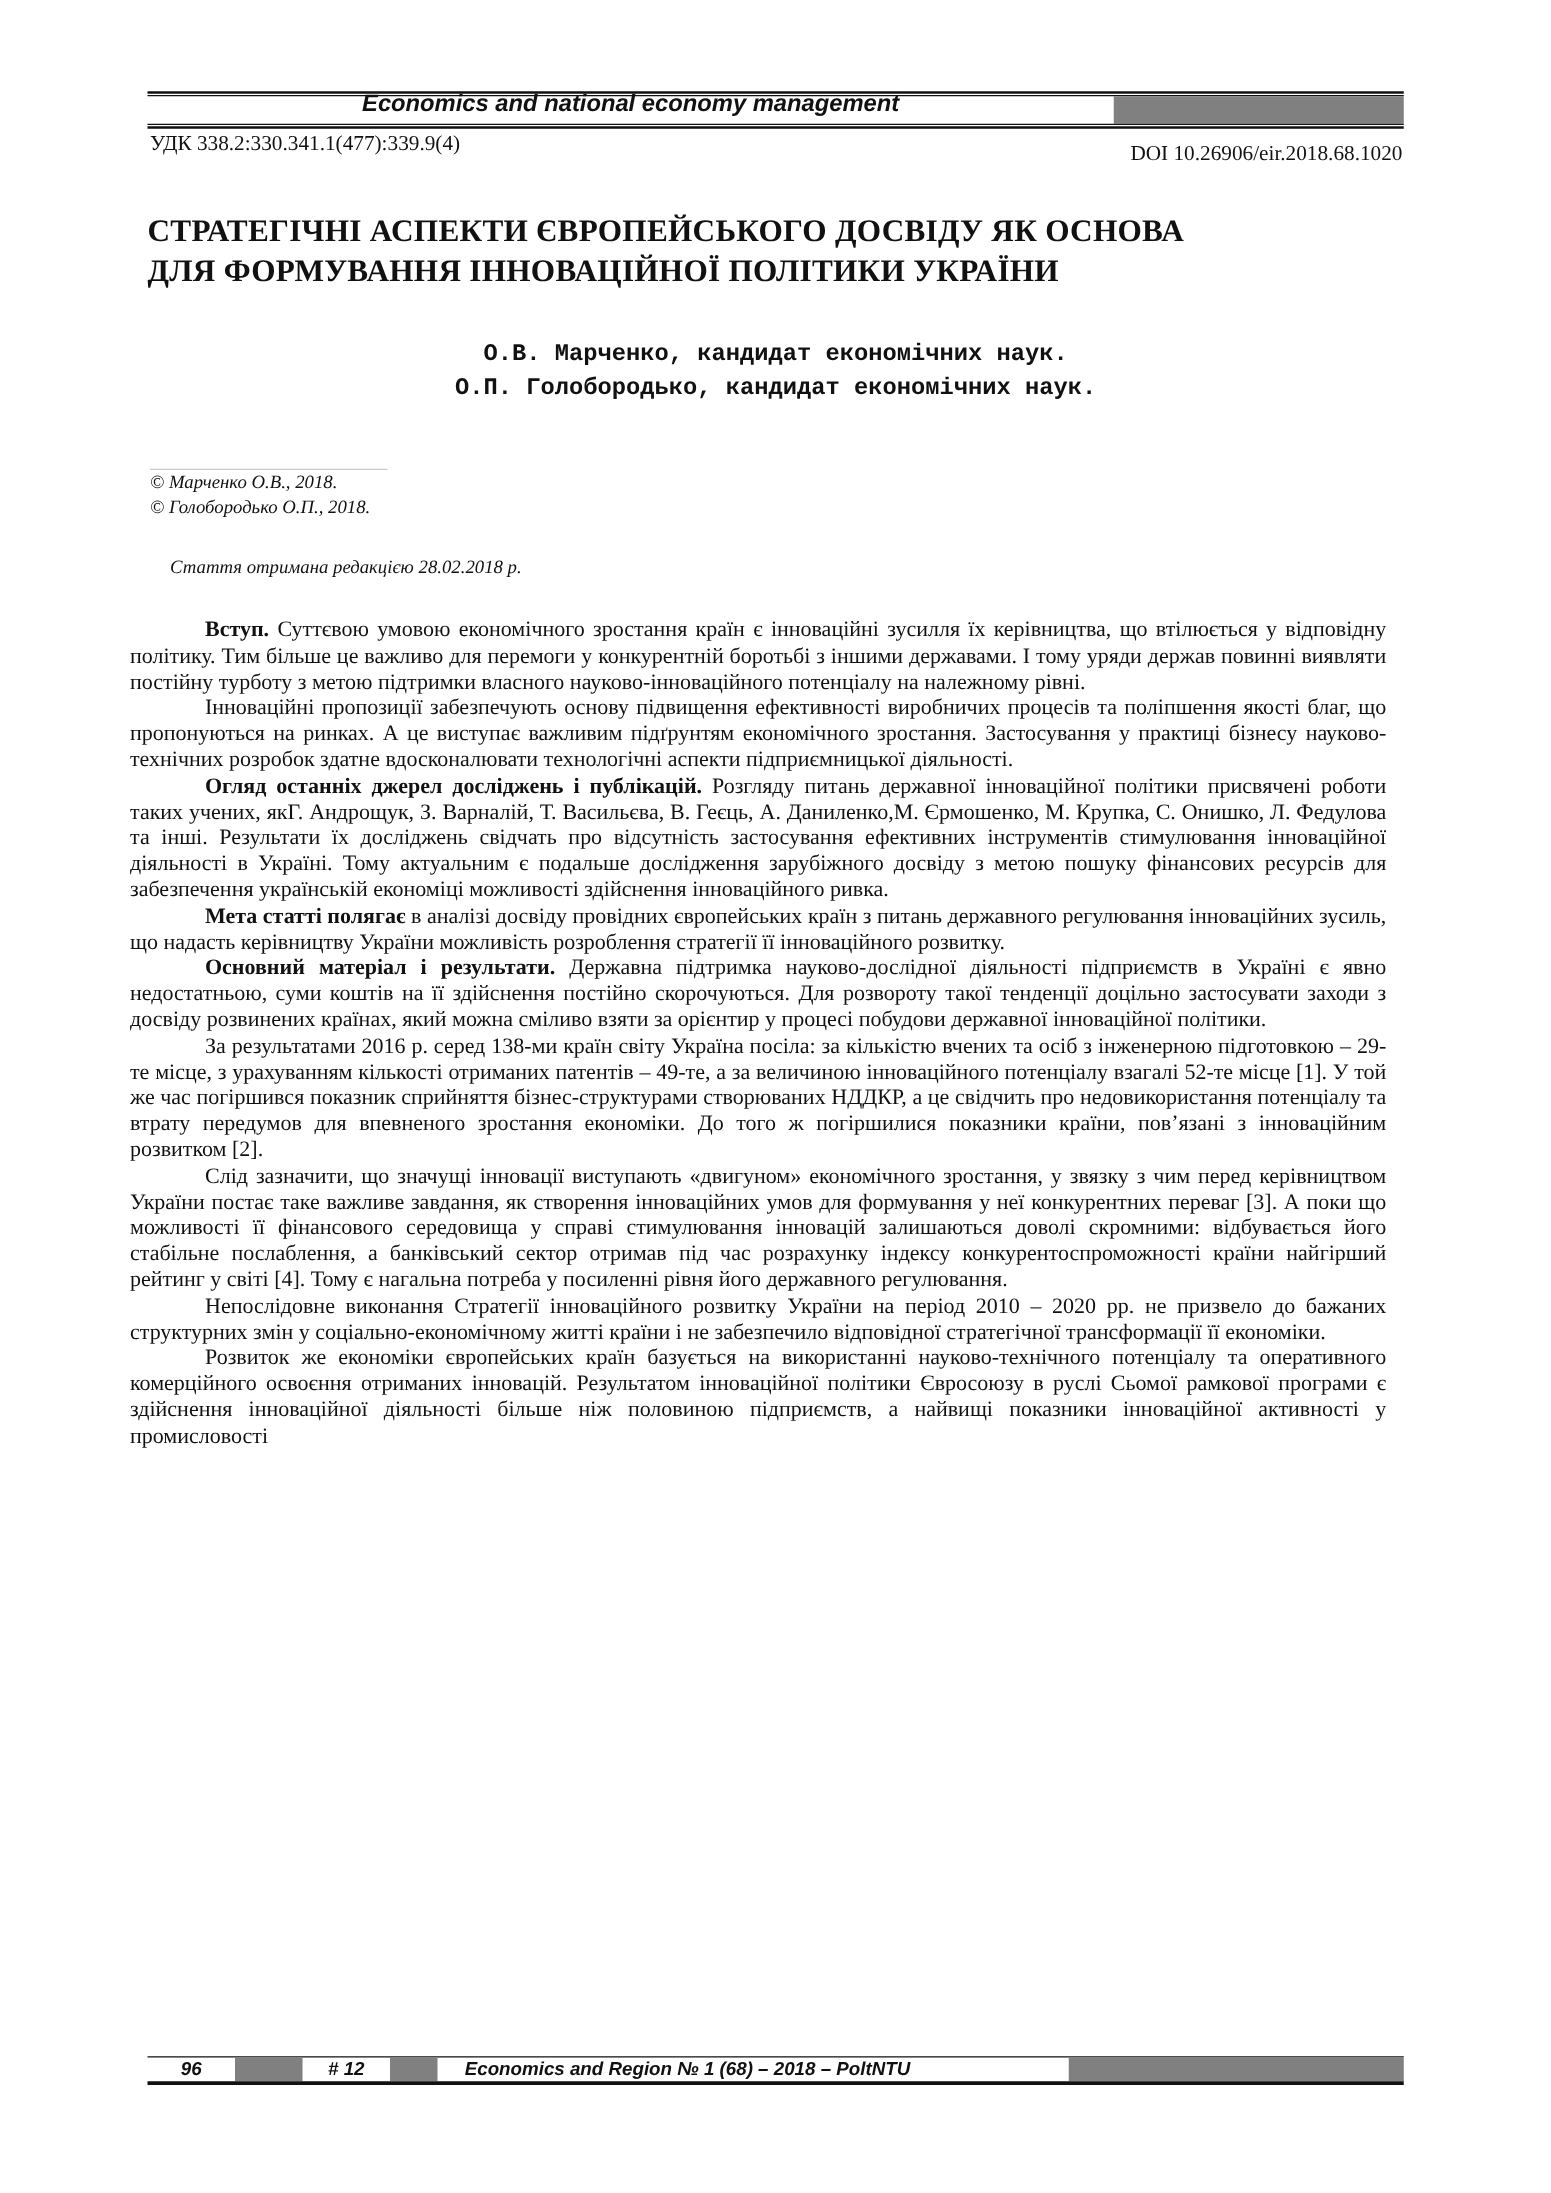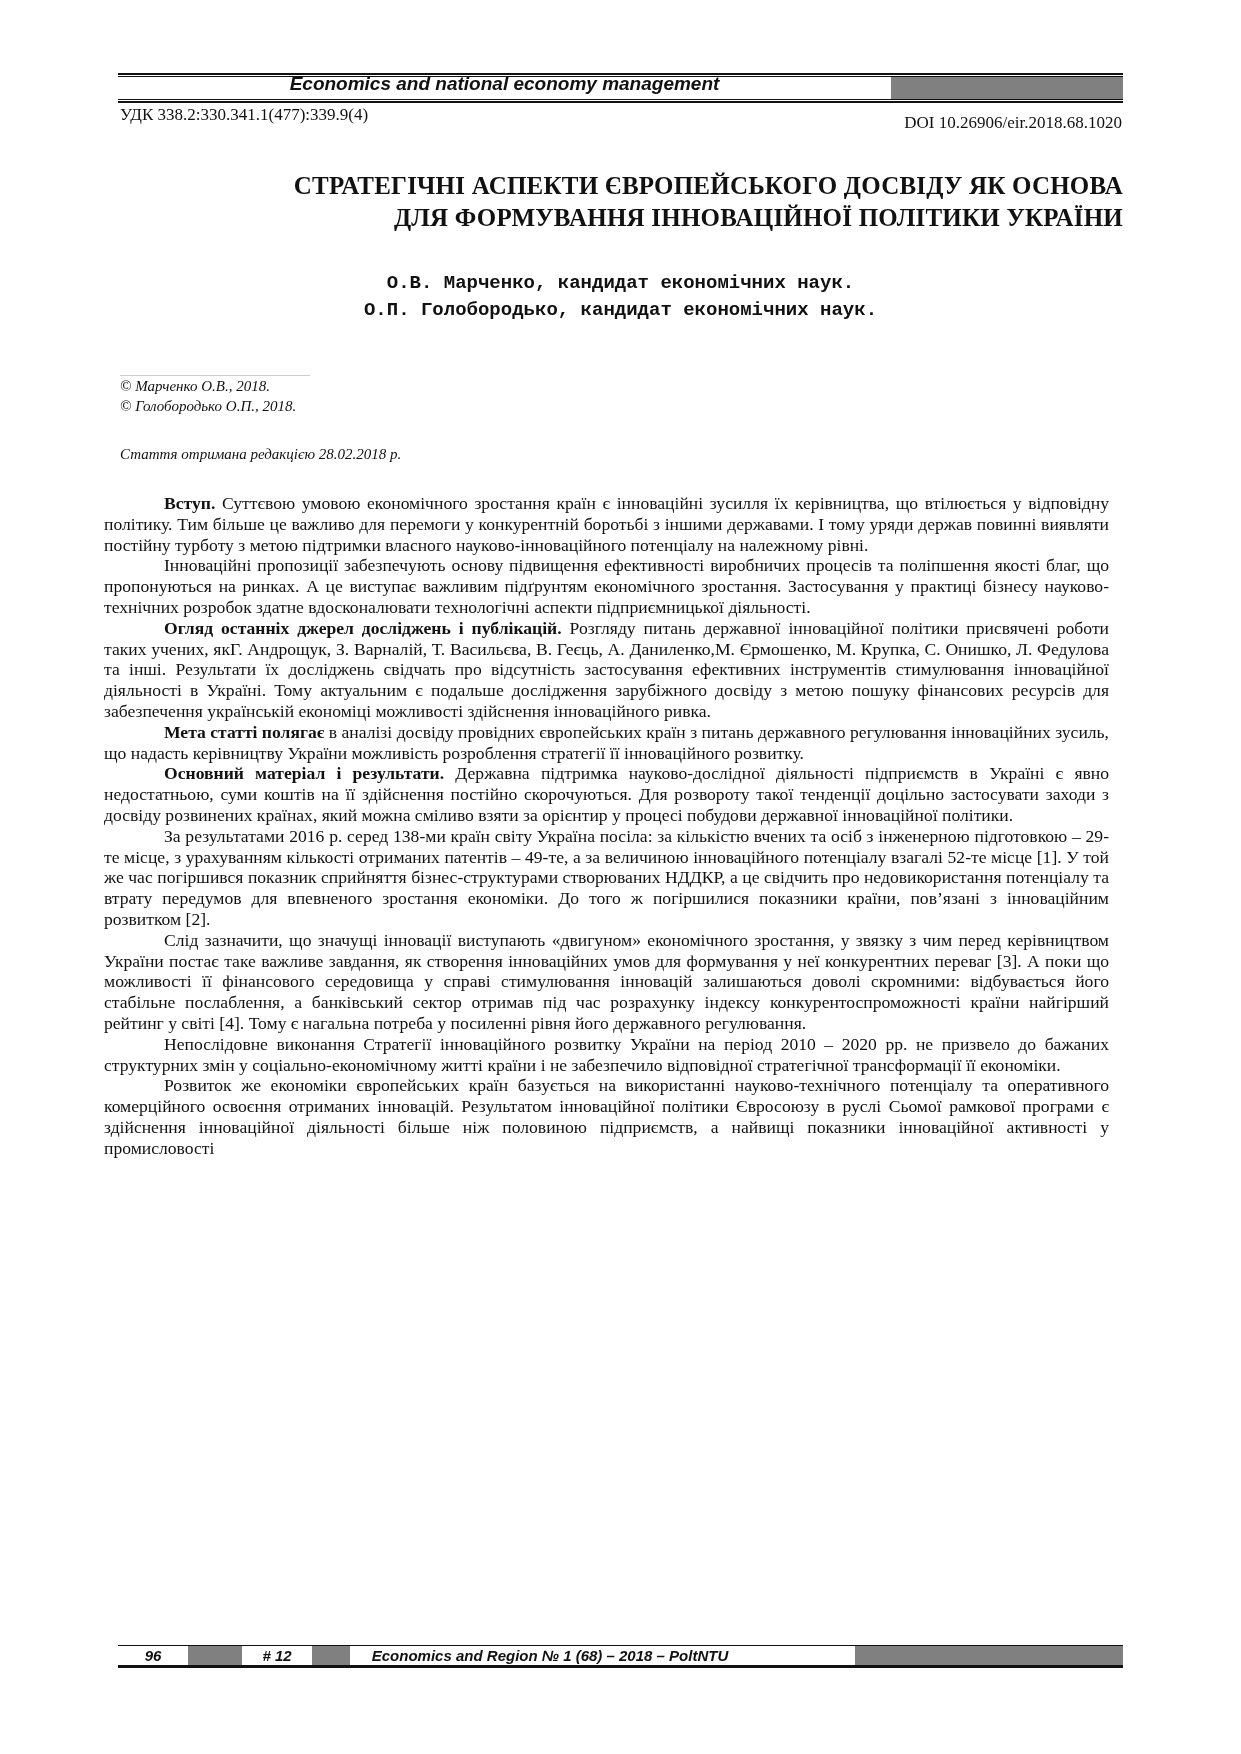--- a/index.html
+++ b/index.html
@@ -10,25 +10,25 @@
   
   .run-header { position:absolute; left:118px; top:73px; width:1005px; height:30px; }
   .run-header .rule-top { position:absolute; left:0; right:0; top:0; height:4px; border-top:2px solid #111; border-bottom:1px solid #111; box-sizing:border-box; }
   .run-header .rule-bot { position:absolute; left:0; right:0; bottom:0; height:4px; border-top:1px solid #111; border-bottom:2px solid #111; box-sizing:border-box; }
   .run-header .gray { position:absolute; left:773px; right:0; top:4px; bottom:4px; background:#808080; }
   .run-header .title { position:absolute; left:0; width:773px; top:0; bottom:4px; text-align:center; font-size:19px; font-weight:bold; font-style:italic; line-height:22px; }
 
   .udc { position:absolute; left:120px; top:105px; font-size:17px; }
   .doi { position:absolute; right:119px; top:113px; font-size:17px; }
 
-  .main-title { position:absolute; left:118px; width:1005px; top:170px; text-align:right; font-size:25px; font-weight:bold; line-height:32px; letter-spacing:0.2px; }
+  .main-title { position:absolute; left:118px; width:1005px; top:170px; text-align:left; font-size:25px; font-weight:bold; line-height:32px; letter-spacing:0.2px; }
   .authors { position:absolute; left:118px; width:1005px; top:270px; text-align:center; font-size:19px; font-weight:bold; line-height:27px;font-family:Liberation Mono, monospace; }
 
   .copyright { position:absolute; left:120px; top:376px; font-size:15px; font-style:italic; line-height:20px; }
-  .received { position:absolute; left:120px; top:446px; font-size:15px; font-style:italic; }
+  .received { position:absolute; left:136px; top:446px; font-size:15px; font-style:italic; }
   .short-rule { position:absolute; left:120px; top:375px; width:190px; border-top:1px solid #ccc; }
 
   .body-text { position:absolute; left:104px; width:1005px; top:493px; font-size:17.6px; line-height:20.8px; text-align:justify; }
   .body-text p { margin:0; text-indent:60px; }
   .body-text b { font-weight:bold; }
 
   
   .run-footer { position:absolute; left:118px; top:1646px; width:1005px; height:22px; }
   .run-footer .cell { position:absolute; top:0; height:19px; font-size:15px; font-weight:bold; font-style:italic; text-align:center; line-height:19px; }
   .run-footer .g { background:#808080; }

